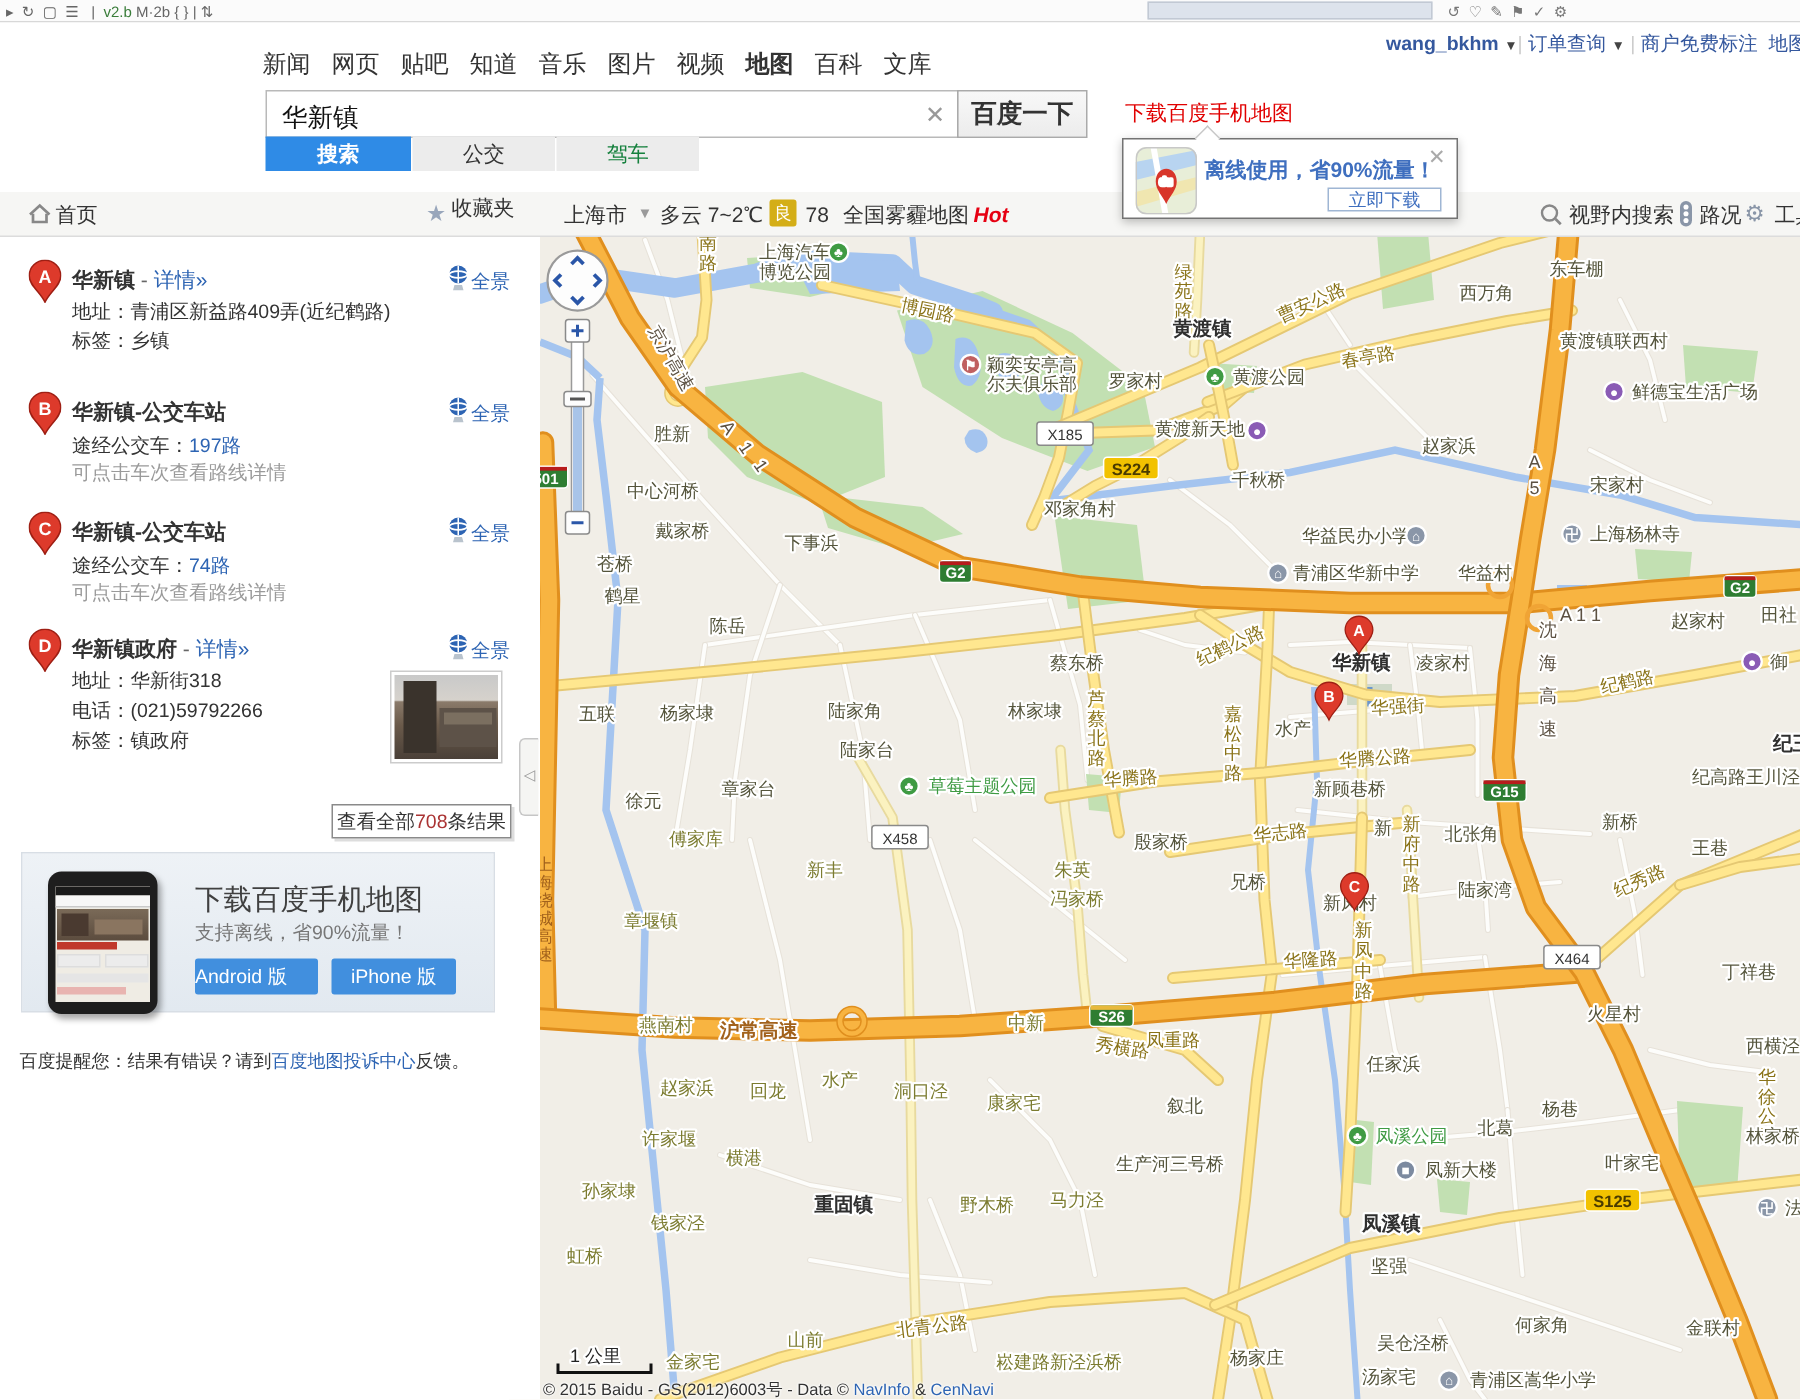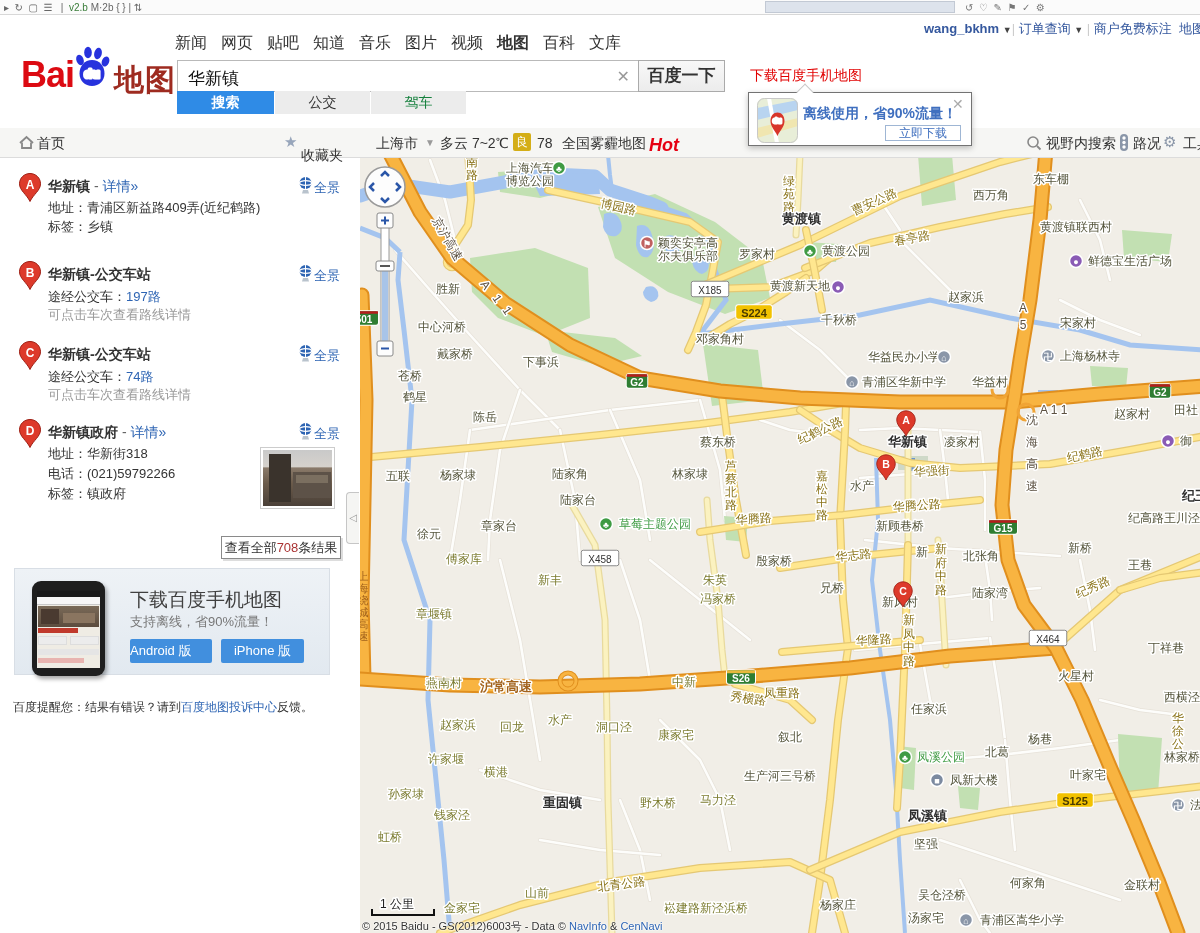--- a/index.html
+++ b/index.html
@@ -13,32 +13,20 @@
 .tbx{font-size:13px;color:#333}
 </style></head><body>
 <div class="abs" id="topbar">
  <div class="abs" style="left:4px;top:2px;width:420px;height:11px;color:#666;font-size:10px;overflow:hidden">▸ &nbsp;↻ &nbsp;▢ &nbsp;☰&nbsp;&nbsp;&nbsp;|&nbsp;&nbsp;<span style="color:#3a7d3a">v2.b</span>&nbsp;M·2b&nbsp;{ }&nbsp;|&nbsp;⇅</div>
  <div class="abs" style="left:765px;top:1px;width:190px;height:12px;background:#dde3ec;border:1px solid #c2c9d4"></div>
  <div class="abs" style="left:965px;top:2px;width:220px;height:11px;color:#777;font-size:10px;overflow:hidden">↺ &nbsp;♡ &nbsp;✎ &nbsp;⚑ &nbsp;✓ &nbsp;⚙</div>
 </div>
 
 <div class="abs" id="header">
 
- <div class="abs" style="left:21px;top:30px;width:180px;height:55px;white-space:nowrap">
-  <span class="abs" style="left:0;top:9px;font-size:36px;font-weight:bold;color:#dc0a12;letter-spacing:-1px">Bai</span>
-  <svg class="abs" style="left:52px;top:0" width="38" height="43" viewBox="0 0 38 43">
-   <ellipse cx="7" cy="15" rx="3.6" ry="5.4" fill="#2732dd" transform="rotate(-20 7 15)"></ellipse>
-   <ellipse cx="15" cy="7.5" rx="3.8" ry="5.8" fill="#2732dd"></ellipse>
-   <ellipse cx="25" cy="8.5" rx="3.8" ry="5.8" fill="#2732dd" transform="rotate(12 25 8.5)"></ellipse>
-   <ellipse cx="32.5" cy="16.5" rx="3.6" ry="5.2" fill="#2732dd" transform="rotate(24 32.5 16.5)"></ellipse>
-   <path d="M19,15 C11.5,15 6.5,21 6.5,28.5 C6.5,36 12,41 19,41 C26,41 31.5,36 31.5,28.5 C31.5,21 26.5,15 19,15 Z" fill="#2732dd"></path>
-   <text x="19" y="33" text-anchor="middle" style="font:bold 13px 'Liberation Sans',sans-serif" fill="#fff">du</text>
-  </svg>
-  <span class="abs" style="left:93px;top:15px;font-size:30px;font-weight:bold;color:#9e2b20;white-space:nowrap;letter-spacing:1px">地图</span>
- </div>
 
  <div class="abs nav" style="left:175px;top:18px;white-space:nowrap"><span style="margin-right:14px">新闻</span><span style="margin-right:14px">网页</span><span style="margin-right:14px">贴吧</span><span style="margin-right:14px">知道</span><span style="margin-right:14px">音乐</span><span style="margin-right:14px">图片</span><span style="margin-right:14px">视频</span><b style="margin-right:14px">地图</b><span style="margin-right:14px">百科</span><span>文库</span></div>
 
  <div class="abs" style="left:177px;top:45px;width:462px;height:32px;border:1px solid #b9b9b9;background:#fff">
   <span class="abs" style="left:10px;top:6px;font-size:17px;color:#111">华新镇</span>
   <span class="abs" style="right:8px;top:6px;font-size:16px;color:#999">✕</span>
  </div>
  <div class="abs" style="left:638px;top:45px;width:87px;height:32px;border:1px solid #aaa;background:linear-gradient(#f8f8f8,#ececec);text-align:center;line-height:30px;font-size:17px;font-weight:bold;color:#333">百度一下</div>
  <div class="abs" style="left:750px;top:52px;font-size:14px;color:#e10000">下载百度手机地图</div>
 
@@ -492,28 +480,28 @@
  <div class="abs" style="left:2px;top:764px;font-size:11px;color:#333;text-shadow:0 0 2px #fff,0 0 2px #fff,0 0 2px #fff;white-space:nowrap">© 2015 Baidu - GS(2012)6003号 - Data © <span style="color:#2d64b3">NavInfo</span> &amp; <span style="color:#2d64b3">CenNavi</span></div>
 </div>
 
 <div class="abs" id="toolbar">
  <svg class="abs" style="left:19px;top:7px" width="15" height="15" viewBox="0 0 15 15">
       <path d="M1,8 L7.5,2 L14,8" fill="none" stroke="#888" stroke-width="1.8"></path>
       <path d="M3,7.5 V13 H12 V7.5" fill="none" stroke="#888" stroke-width="1.8"></path>
     </svg>
  <span class="abs tbx" style="left:37px;top:7px;font-size:14px">首页</span>
  <span class="abs" style="left:284px;top:5px;font-size:15px;color:#98a6bb">★</span>
- <span class="abs tbx" style="left:301px;top:19px;font-size:14px">收藏夹</span>
+ <span class="abs tbx" style="left:301px;top:2px;font-size:14px">收藏夹</span>
  <span class="abs tbx" style="left:376px;top:7px;font-size:14px">上海市</span>
  <span class="abs" style="left:425px;top:9px;font-size:10px;color:#9a9a9a">▼</span>
  <span class="abs tbx" style="left:440px;top:7px;font-size:14px">多云 7~2℃</span>
  <span class="abs" style="left:513px;top:5px;width:18px;height:18px;background:#d4ae17;color:#fff;font-size:12px;text-align:center;line-height:18px;border-radius:2px">良</span>
  <span class="abs tbx" style="left:537px;top:7px;font-size:14px">78</span>
  <span class="abs tbx" style="left:562px;top:7px;font-size:14px">全国雾霾地图</span>
- <span class="abs" style="left:649px;top:7px;font-size:18px;color:#e60012;font-weight:bold;font-style:italic">Hot</span>
+ <span class="abs" style="left:649px;top:7px;font-size:14px;color:#e60012;font-weight:bold;font-style:italic">Hot</span>
  <svg class="abs" style="left:1026px;top:7px" width="16" height="16" viewBox="0 0 16 16">
       <circle cx="7" cy="7" r="5" fill="none" stroke="#888" stroke-width="1.6"></circle>
       <path d="M11,11 L14.5,14.5" stroke="#888" stroke-width="1.8"></path>
     </svg>
  <span class="abs tbx" style="left:1046px;top:7px;font-size:14px">视野内搜索</span>
  <svg class="abs" style="left:1119px;top:5px" width="10" height="19" viewBox="0 0 10 19">
       <rect x="1" y="1" width="8" height="17" rx="4" fill="#8a96a8"></rect>
       <circle cx="5" cy="5" r="1.7" fill="#fff"></circle>
       <circle cx="5" cy="9.5" r="1.7" fill="#fff"></circle>
       <circle cx="5" cy="14" r="1.7" fill="#fff"></circle>

